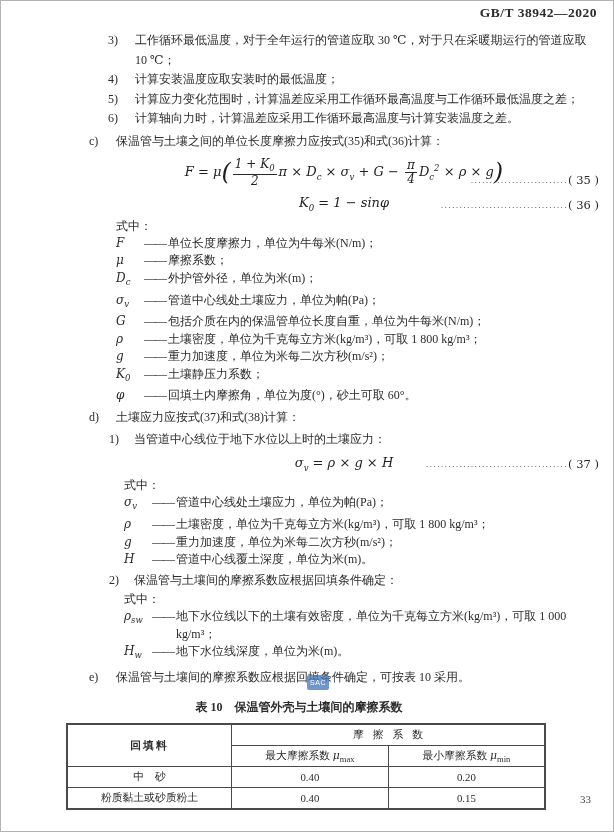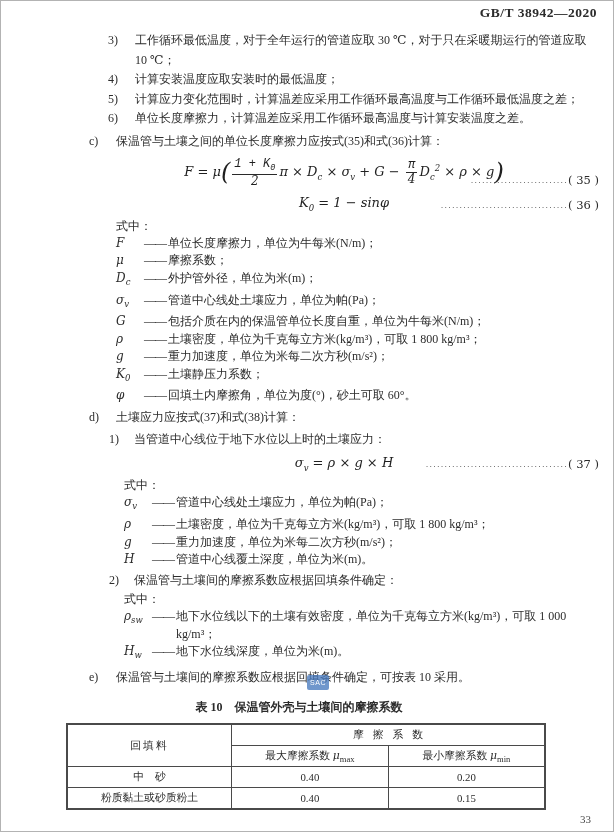--- a/index.html
+++ b/index.html
@@ -24,47 +24,47 @@
   .sub .no{min-width:25px;}
   
   .frow{position:relative;margin:7px 0 5px 0;text-align:center;
         font-family:"DejaVu Serif",serif;font-style:italic;font-size:13px;color:#1f1f1f;}
   .frow .leader{position:absolute;right:0;bottom:1px;font-style:normal;font-size:8px;
         letter-spacing:1.2px;color:#2a2a2a;}
   .frow .leader .fnum{font-size:11.5px;letter-spacing:0;vertical-align:1px;}
   .fr{display:inline-flex;flex-direction:column;text-align:center;vertical-align:middle;
       margin:0 2px;line-height:1.15;font-size:12px;}
   .fr b{font-weight:normal;display:block;padding:0 2px;}
-  .fr b.n{border-bottom:1px solid #2a2a2a;font-family:Liberation Mono, monospace;}
+  .fr b.n{border-bottom:1px solid #2a2a2a;}
   .p{font-size:185%;font-weight:400;vertical-align:middle;line-height:1;}
   sub,sup{font-size:8.5px;}
   
   .sz{line-height:17px;margin-left:27px;margin-top:2px;}
   .sz2{line-height:17px;margin-left:35px;margin-top:2px;}
   .def{display:flex;margin-left:27px;line-height:17.4px;}
   .def2{margin-left:35px;}
   .def .sym{min-width:28px;font-family:"DejaVu Serif",serif;font-style:italic;}
   .def .dash{letter-spacing:-1px;white-space:pre;margin-right:2px;}
   .def .desc{flex:1;}
   
   .tbl-title{text-align:center;font-weight:bold;margin:12px 16px 7px 0;font-size:12px;}
   table{border-collapse:collapse;margin-left:65px;width:480px;table-layout:fixed;
         font-size:10.8px;color:#2c2c2c;}
   table,td,th{border:1px solid #4a4a4a;}
   table{border-width:2px;}
   td,th{text-align:center;padding:0;height:20px;font-weight:normal;}
-  .c1{width:163px;}
+  .c1{width:163px;font-weight:bold;}
   .ghead{letter-spacing:9px;text-indent:9px;}
   .fillhead{letter-spacing:2px;}
   .mu{font-family:"DejaVu Serif",serif;font-style:italic;}
   
   .wm{position:absolute;left:306px;top:674px;width:22px;height:15px;background:rgba(72,122,190,.78);
       border-radius:2px;color:#fff;font-size:7px;line-height:15px;text-align:center;
       font-family:"Liberation Sans",sans-serif;letter-spacing:.5px;}
-  .pgnum{position:absolute;right:22px;top:812px;font-size:11px;color:#4a4a4a;}
+  .pgnum{position:absolute;right:22px;top:792px;font-size:11px;color:#4a4a4a;}
 </style>
 </head>
 <body>
 
 <div class="page">
 
   <div class="hdr">GB/T 38942—2020</div>
 
   <div class="content">
 
@@ -75,21 +75,21 @@
     <div class="li1">
       <span class="no">4)</span>
       <span class="tx">计算安装温度应取安装时的最低温度；</span>
     </div>
     <div class="li1">
       <span class="no">5)</span>
       <span class="tx">计算应力变化范围时，计算温差应采用工作循环最高温度与工作循环最低温度之差；</span>
     </div>
     <div class="li1">
       <span class="no">6)</span>
-      <span class="tx">单位长度摩擦力，计算温差应采用工作循环最高温度与计算安装温度之差。</span>
+      <span class="tx">计算轴向力时，计算温差应采用工作循环最高温度与计算安装温度之差。</span>
     </div>
 
     <div class="lett">
       <span class="lab">c)</span>
       <span class="tx">保温管与土壤之间的单位长度摩擦力应按式(35)和式(36)计算：</span>
     </div>
 
     <div class="frow">
       <span>F = μ<span class="p">(</span><span class="fr">
             <b class="n">1 + K<sub>0</sub></b>

